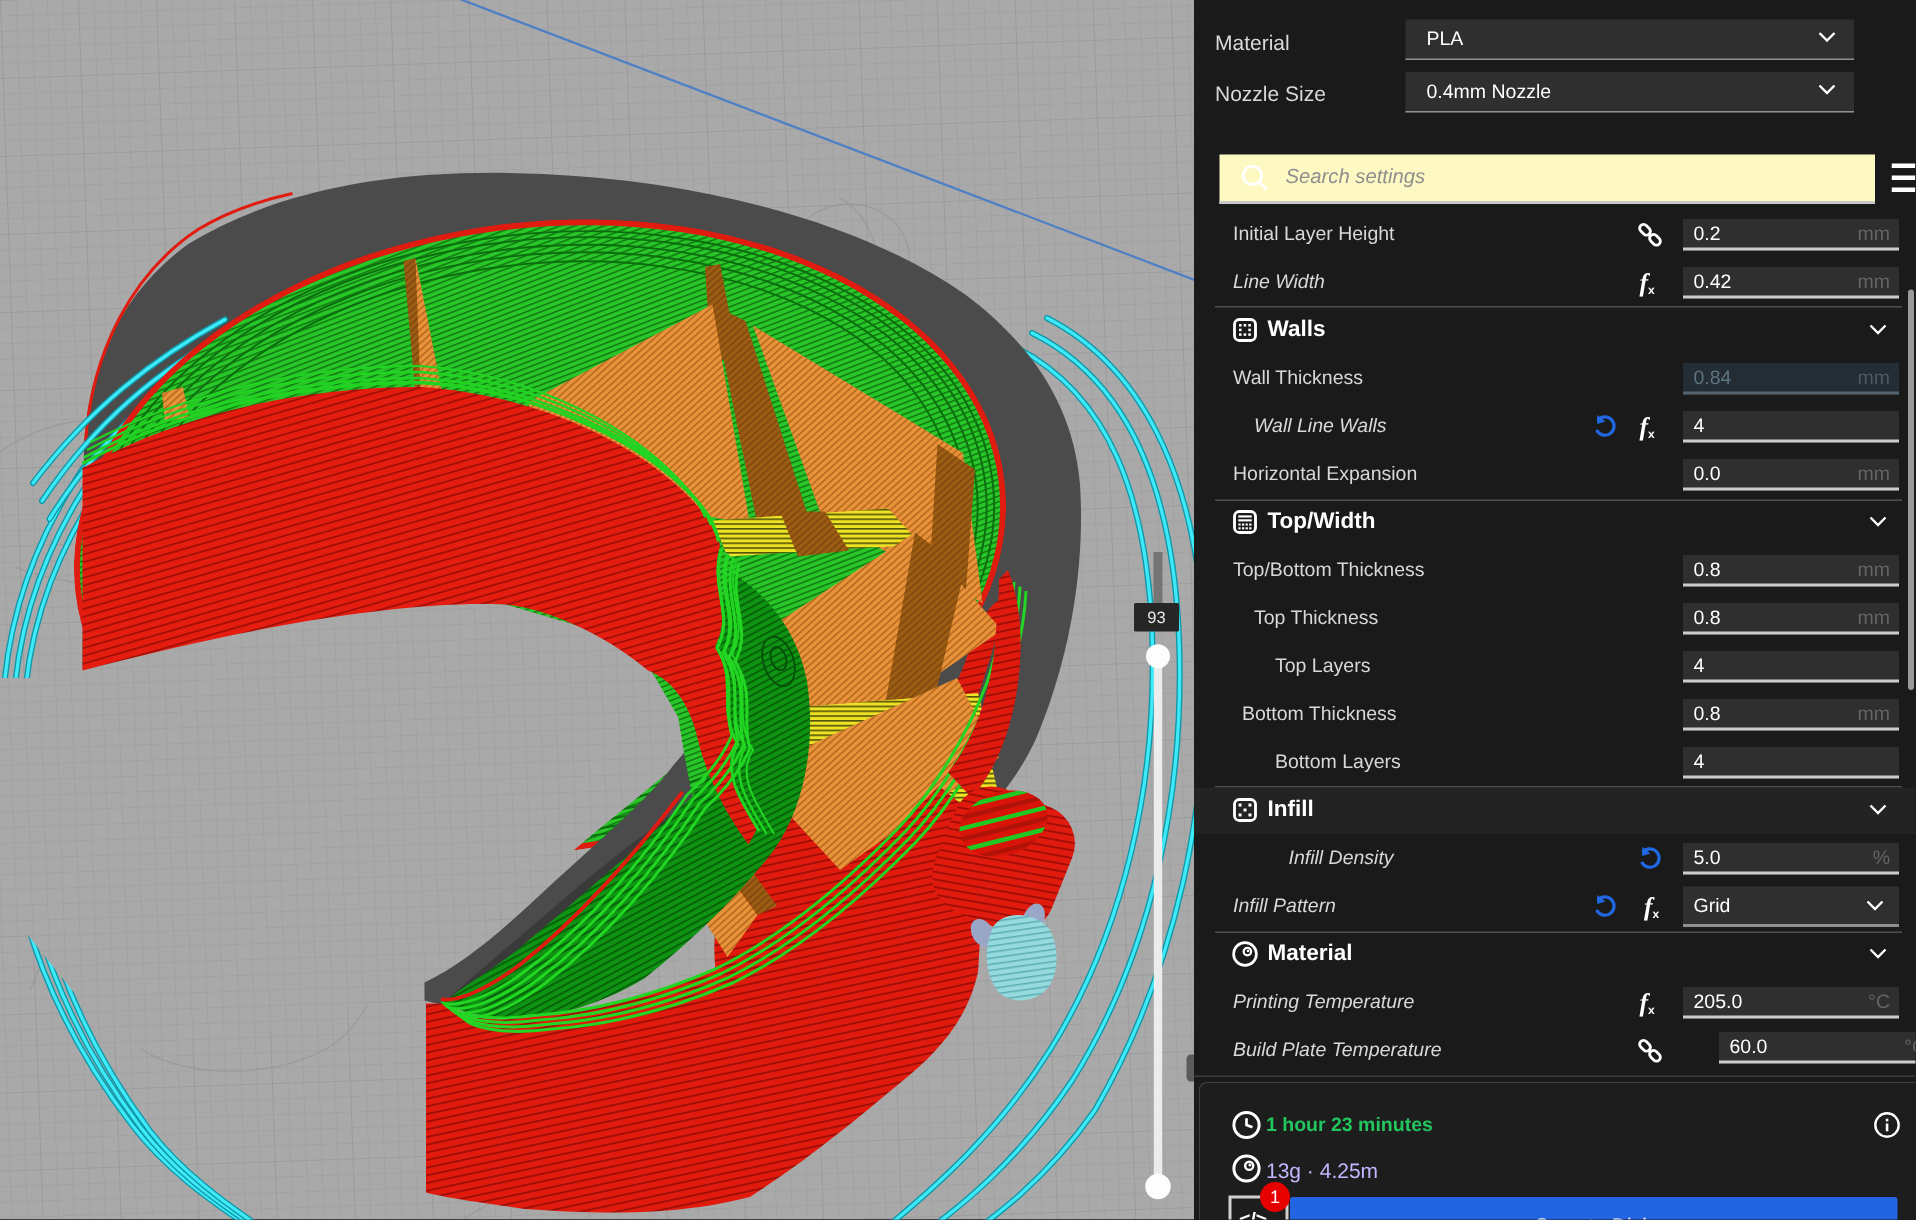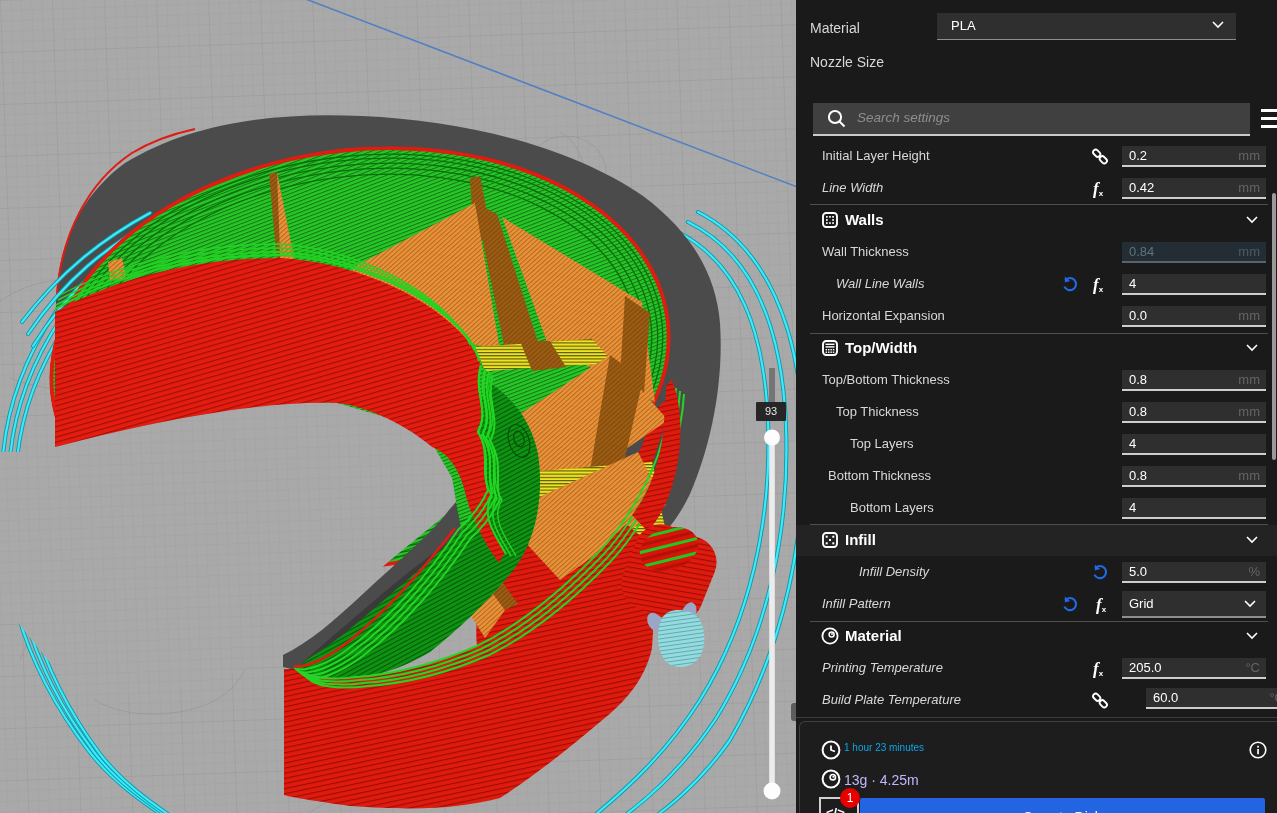--- a/index.html
+++ b/index.html
@@ -222,22 +222,27 @@
 </svg></div>
 <div id="panel">
 
   <div class="lbl" style="left:14px;top:12px;font-size:14px;">Material</div>
   <div class="dd" style="top:13px;">PLA
     <svg class="ico" style="right:12px;top:8px;" width="12" height="8">
         <polyline points="1,1 6,6 11,1" stroke="#fff" stroke-width="1.6" fill="none"></polyline>
       </svg>
   </div>
   <div class="lbl" style="left:14px;top:46px;font-size:14px;">Nozzle Size</div>
-
-  <div style="position:absolute;left:17px;top:103px;width:437px;height:31px;background:#404040;border-bottom:2px solid #c9c9c9;">
+  <div class="dd" style="top:48px;">0.4mm Nozzle
+    <svg class="ico" style="right:12px;top:8px;" width="12" height="8">
+        <polyline points="1,1 6,6 11,1" stroke="#fff" stroke-width="1.6" fill="none"></polyline>
+      </svg>
+  </div>
+
+  <div style="position:absolute;left:17px;top:103px;width:437px;height:31px;background:#fef9c3;border-bottom:2px solid #c9c9c9;">
     <svg class="ico" style="left:14px;top:6px;" width="20" height="20">
         <circle cx="8" cy="8" r="6.1" stroke="#fff" stroke-width="2" fill="none"></circle>
         <line x1="12.5" y1="12.5" x2="17.5" y2="17.5" stroke="#fff" stroke-width="2"></line>
       </svg>
     <span style="position:absolute;left:44px;top:7px;color:#8e8e8e;font-size:13.5px;font-style:italic;">Search settings</span>
   </div>
 
   <svg class="ico" style="left:465px;top:108px;" width="16" height="24">
       <rect x="0" y="1" width="16" height="3" fill="#fff"></rect>
       <rect x="0" y="9" width="16" height="3" fill="#fff"></rect>
@@ -406,21 +411,21 @@
     </svg>
   <div class="box" style="top:688px;margin-left:24px;">60.0<span class="unit">°C</span></div>
 
   <div class="sep" style="top:717px;left:0px;width:481px;background:#3c3c3c;"></div>
 
   <div style="position:absolute;left:3px;top:721px;width:478px;height:92px;background:#1d1d1d;border-top:1px solid #3e3e3e;border-left:1px solid #3e3e3e;border-radius:6px 0 0 0;">
     <svg class="ico" style="left:21px;top:18px;" width="20" height="20">
         <circle cx="10" cy="10" r="8.4" stroke="#fff" stroke-width="2" fill="none"></circle>
         <polyline points="10,5.5 10,10 14,11.5" stroke="#fff" stroke-width="1.8" fill="none"></polyline>
       </svg>
-    <span style="position:absolute;left:44px;top:20px;font-size:10px;font-weight:normal;color:#0ea5e9;">1 hour 23 minutes</span>
+    <span style="position:absolute;left:44px;top:20px;font-size:13px;font-weight:bold;color:#22c55e;">1 hour 23 minutes</span>
     <svg class="ico" style="left:449px;top:19px;" width="18" height="18">
         <circle cx="9" cy="9" r="7.8" stroke="#fff" stroke-width="1.6" fill="none"></circle>
         <rect x="8.2" y="8" width="1.7" height="5.2" fill="#fff"></rect>
         <rect x="8.2" y="4.8" width="1.7" height="1.8" fill="#fff"></rect>
       </svg>
     <svg class="ico" style="left:21px;top:47px;" width="20" height="20">
         <circle cx="10" cy="10" r="8.4" stroke="#fff" stroke-width="2" fill="none"></circle>
         <circle cx="11.8" cy="8.2" r="2.7" stroke="#fff" stroke-width="1.6" fill="none"></circle>
         <circle cx="12.3" cy="7.7" r="1" fill="#fff"></circle>
       </svg>

